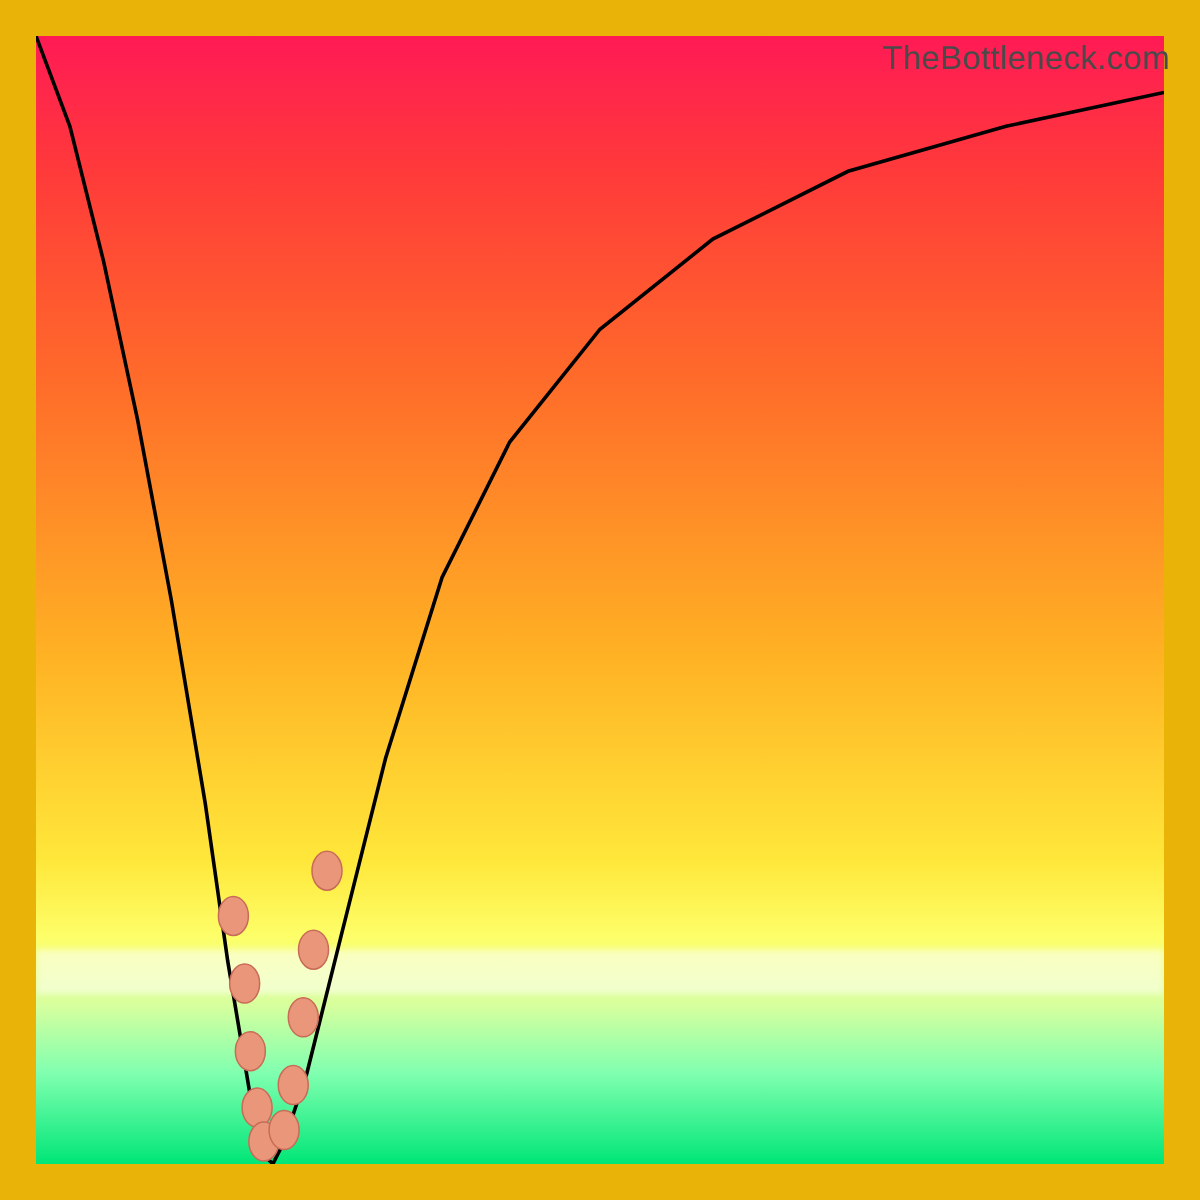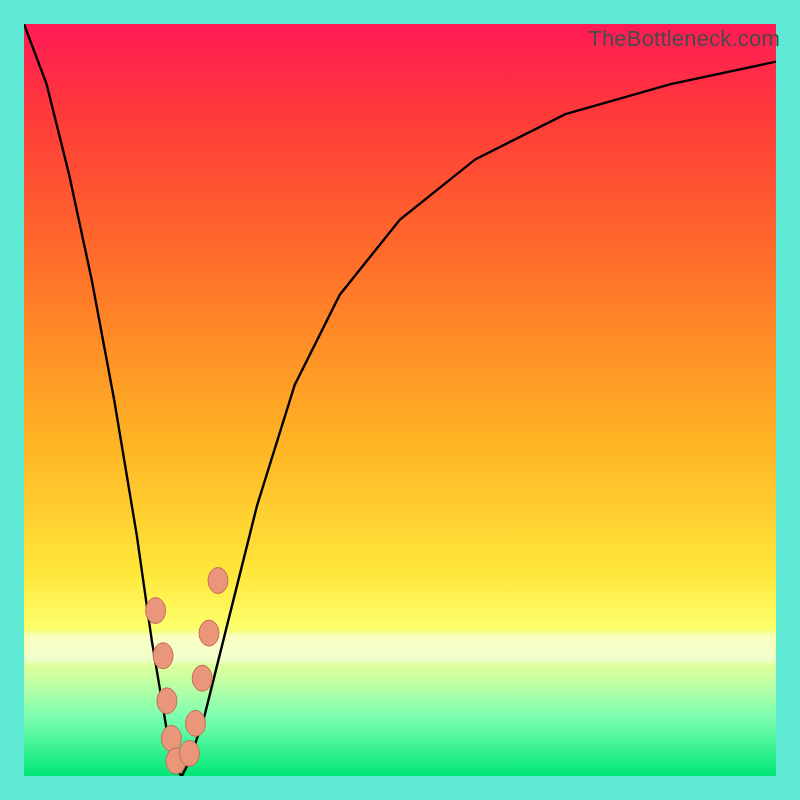--- a/index.html
+++ b/index.html
@@ -9,21 +9,21 @@
     height: 800px;
     overflow: hidden;
     background: #000;
     font-family: Arial, Helvetica, sans-serif;
   }
   .frame {
     position: absolute;
     top: 0; left: 0;
     width: 800px;
     height: 800px;
-    background: #5eead4;
+    background: #eab308;
   }
   .plot {
     position: absolute;
     top: 24px;
     left: 24px;
     width: 752px;
     height: 752px;
     overflow: hidden;
   }
   .gradient {

